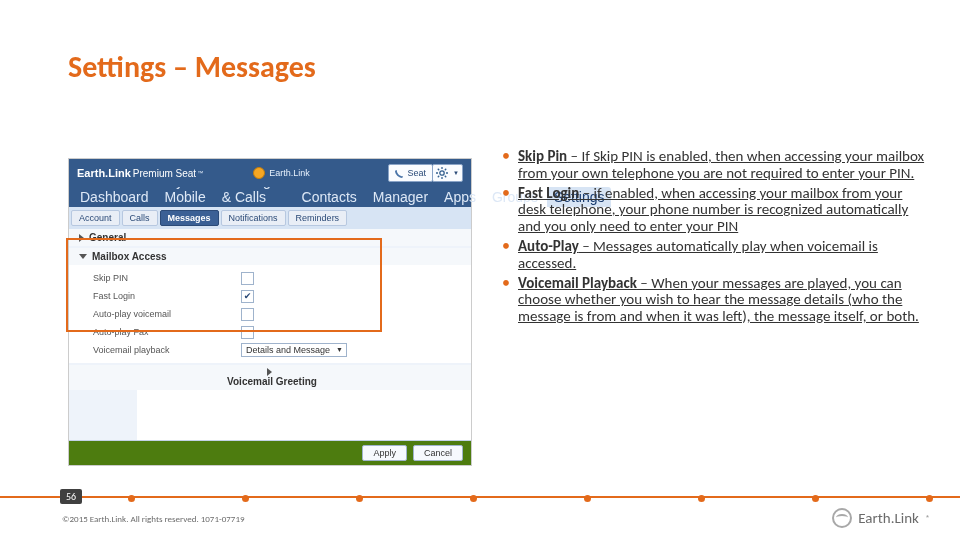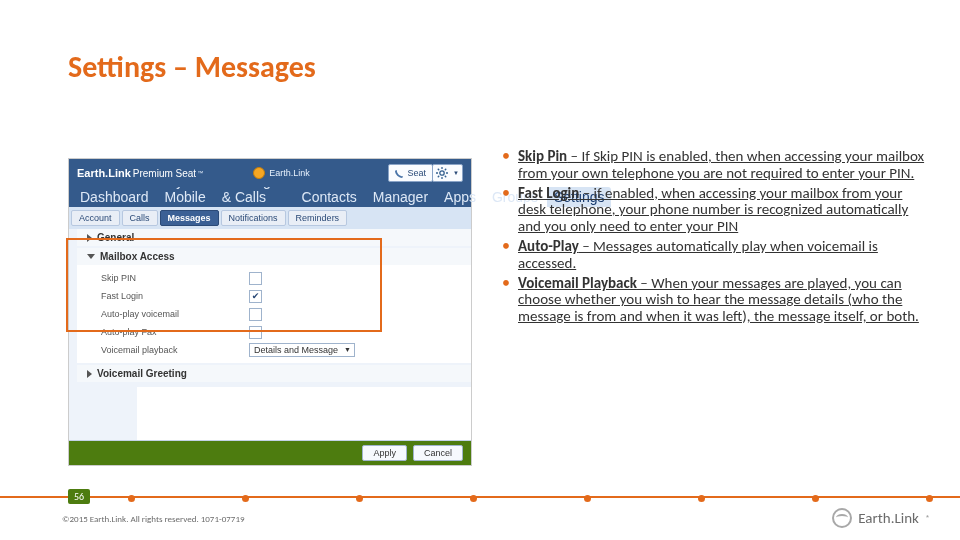--- a/index.html
+++ b/index.html
@@ -180,22 +180,22 @@
   .bullets b { font-weight:700; }
 
   
   .footer-line {
     position:absolute; left:0; right:0; bottom:42px; height:2px;
     background:#e36a1b;
   }
   .dot-row { position:absolute; bottom:38px; left:0; right:0; height:10px; }
   .dot { position:absolute; width:7px; height:7px; background:#e36a1b; border-radius:50%; bottom:0; }
   .pgnum {
-    position:absolute; left:68px; bottom:36px;
-    width:22px; height:15px; background:#4d7c0f; color:#fff;
+    position:absolute; left:60px; bottom:36px;
+    width:22px; height:15px; background:#404040; color:#fff;
     font-size:10px; display:flex; align-items:center; justify-content:center;
     border-radius:2px;
   }
   .copyright {
     position:absolute; left:62px; bottom:16px;
     font-size:9px; color:#6b6b6b;
   }
   .footer-logo {
     position:absolute; right:30px; bottom:12px;
     display:flex; align-items:center; gap:6px;
@@ -262,21 +262,21 @@
   <div class="subtab-strip">
     <span class="subtab">Account</span>
     <span class="subtab">Calls</span>
     <span class="subtab sel">Messages</span>
     <span class="subtab">Notifications</span>
     <span class="subtab">Reminders</span>
   </div>
 
   <div class="white-fill"></div>
 
-  <div style="position:absolute;left:8px;right:0;top:70px;">
+  <div style="position:absolute;left:0;right:0;top:70px;">
     <div class="section-head">
       <span class="tri right"></span>
       <span>General</span>
     </div>
     <div class="section-head" style="margin-top:2px;">
       <span class="tri"></span>
       <span>Mailbox Access</span>
     </div>
     <div class="options">
       <div class="option-row">
@@ -293,21 +293,21 @@
       </div>
       <div class="option-row">
         <span class="lbl">Auto-play Fax</span>
         <span class="chk"></span>
       </div>
       <div class="option-row">
         <span class="lbl">Voicemail playback</span>
         <span class="sel-box">Details and Message</span>
       </div>
     </div>
-    <div class="section-head" style="margin-top:2px;">
+    <div class="section-head" style="margin-top:2px;flex-direction:column;">
       <span class="tri right"></span>
       <span>Voicemail Greeting</span>
     </div>
   </div>
 
   <div class="shot-footer">
     <span class="foot-btn">Apply</span>
     <span class="foot-btn">Cancel</span>
   </div>
 </div>

